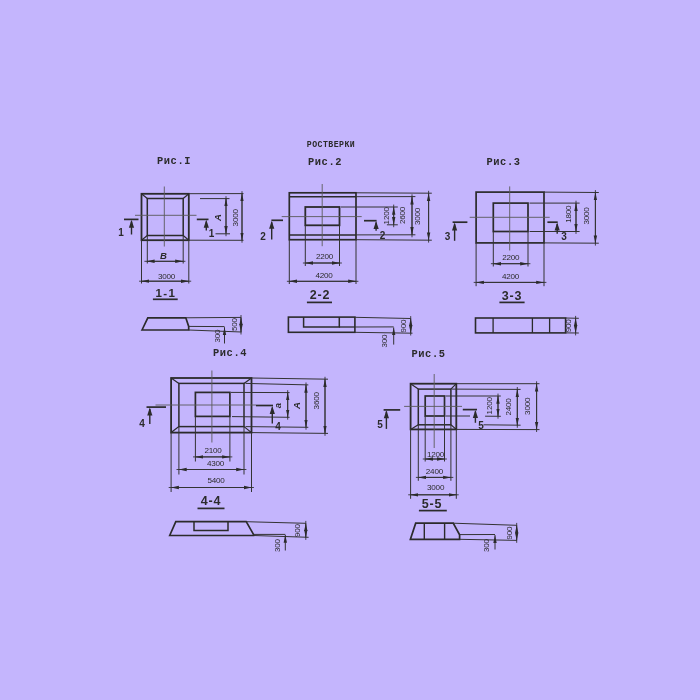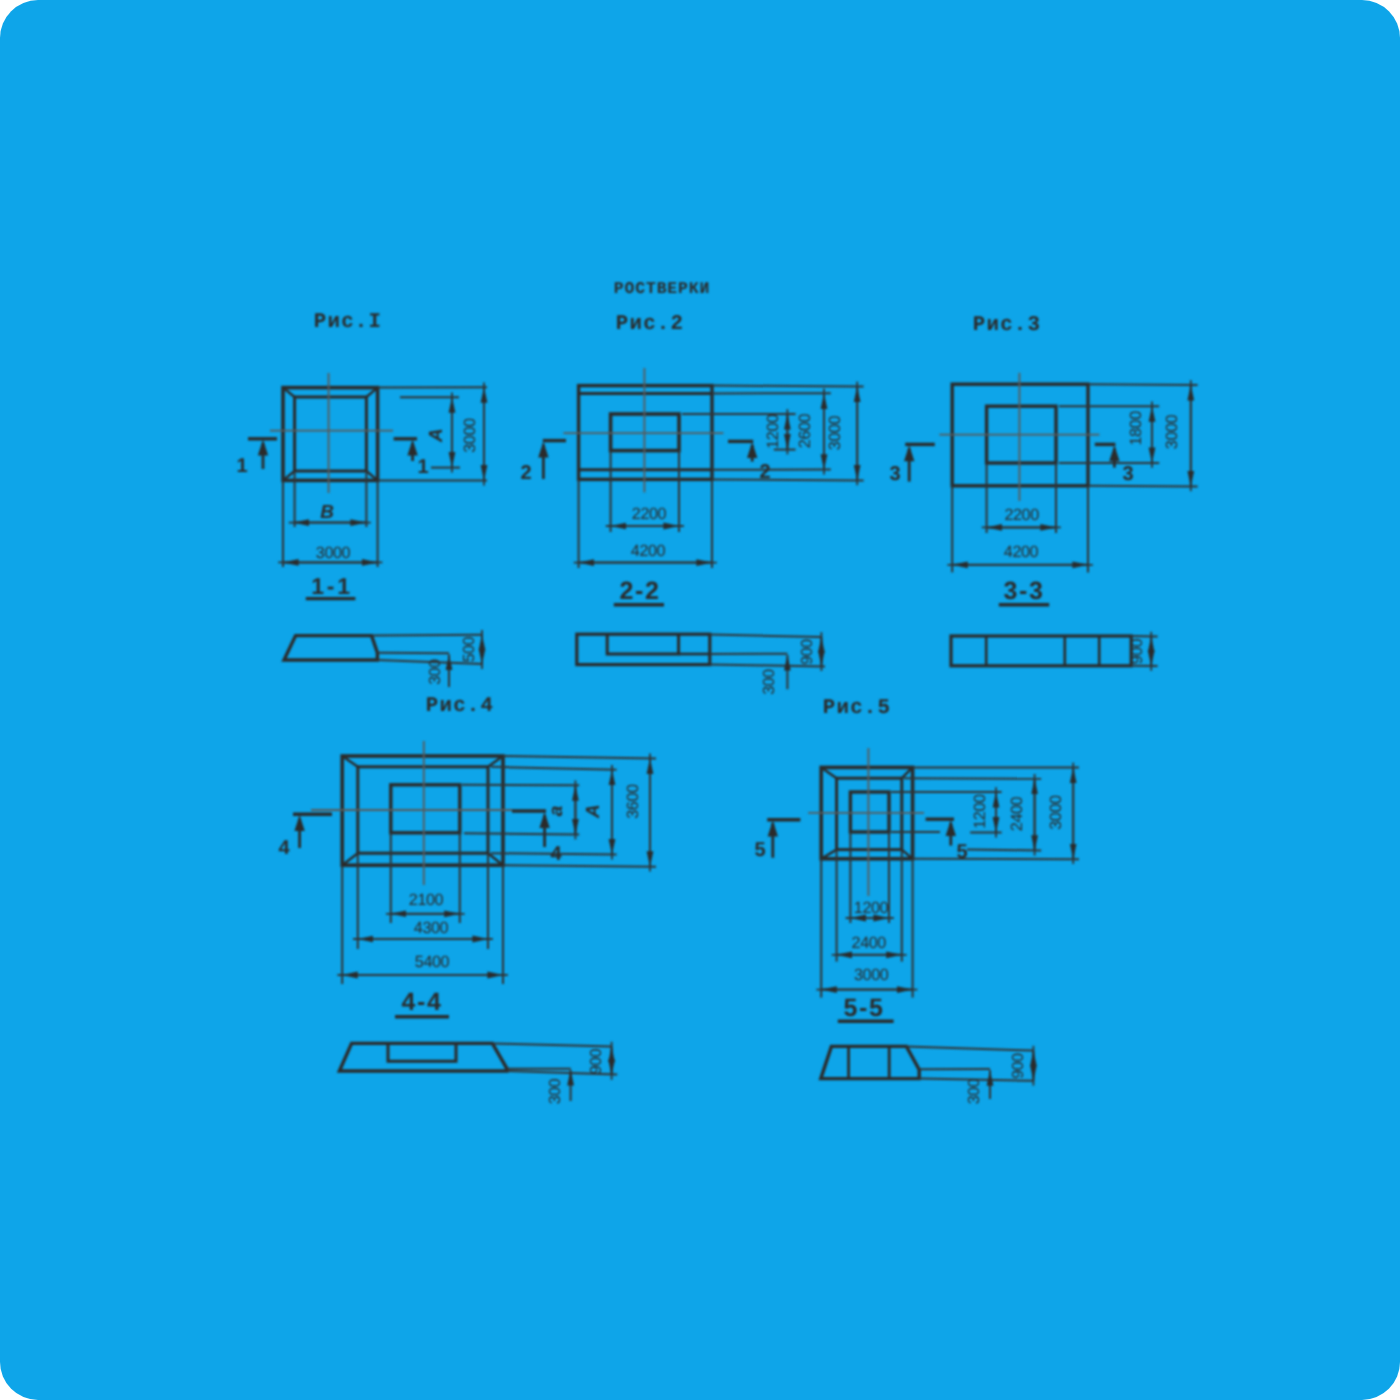--- a/index.html
+++ b/index.html
@@ -1,18 +1,18 @@
 <!DOCTYPE html>
 <html><head>
 <meta charset="utf-8">
 <title>Ростверки</title>
 <style>
   html,body{margin:0;padding:0;background:#ffffff;}
-  #page{position:relative;width:700px;height:700px;background:#0ea5e9;overflow:hidden;
-        font-family:"Liberation Sans", sans-serif;border-radius:19px;}
+  #page{position:relative;width:700px;height:700px;background:#c4b5fd;overflow:hidden;
+        font-family:"Liberation Sans", sans-serif;}
   svg{position:absolute;left:0;top:0;filter:blur(0.45px);}
 </style>
 </head>
 <body>
 <div id="page">
 <svg width="700" height="700" viewBox="0 0 700 700">
 <defs>
 <marker id="ah" markerWidth="8.2" markerHeight="5" refX="7.8" refY="2.5" orient="auto-start-reverse" markerUnits="userSpaceOnUse">
   <path d="M0,0.8 L7.8,2.5 L0,4.2 Z" fill="#2b2b2b"></path>
 </marker>

